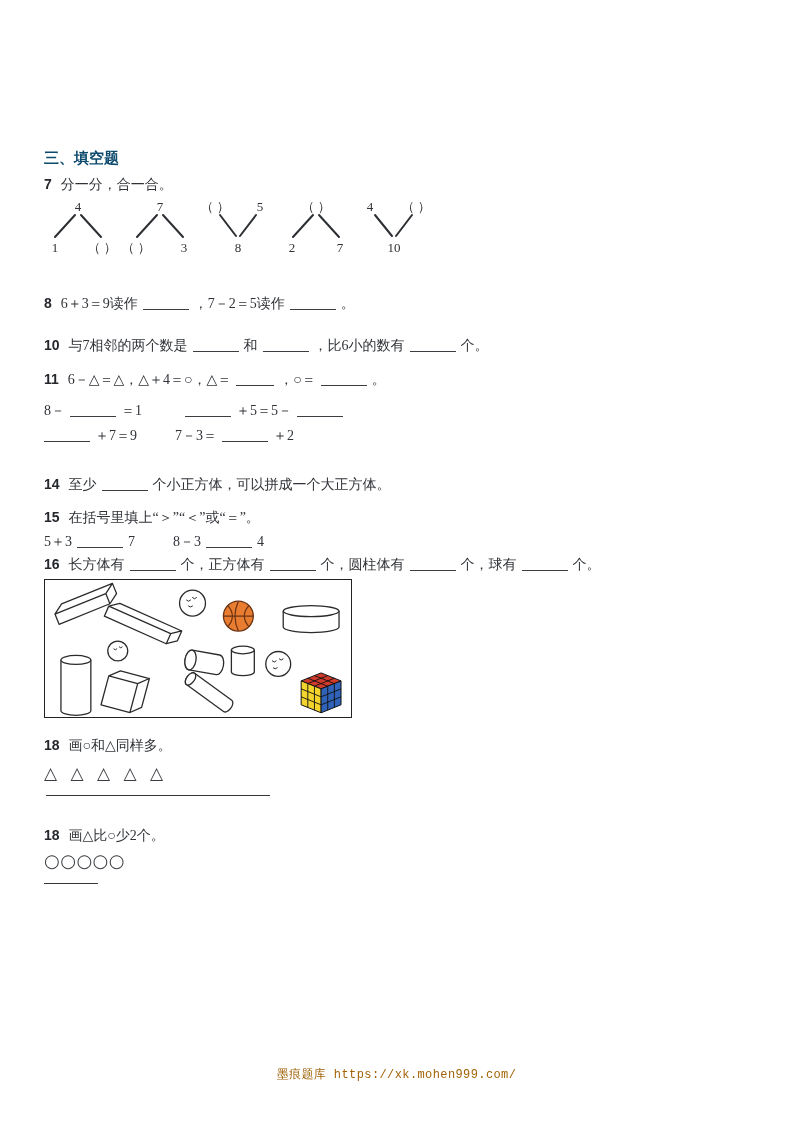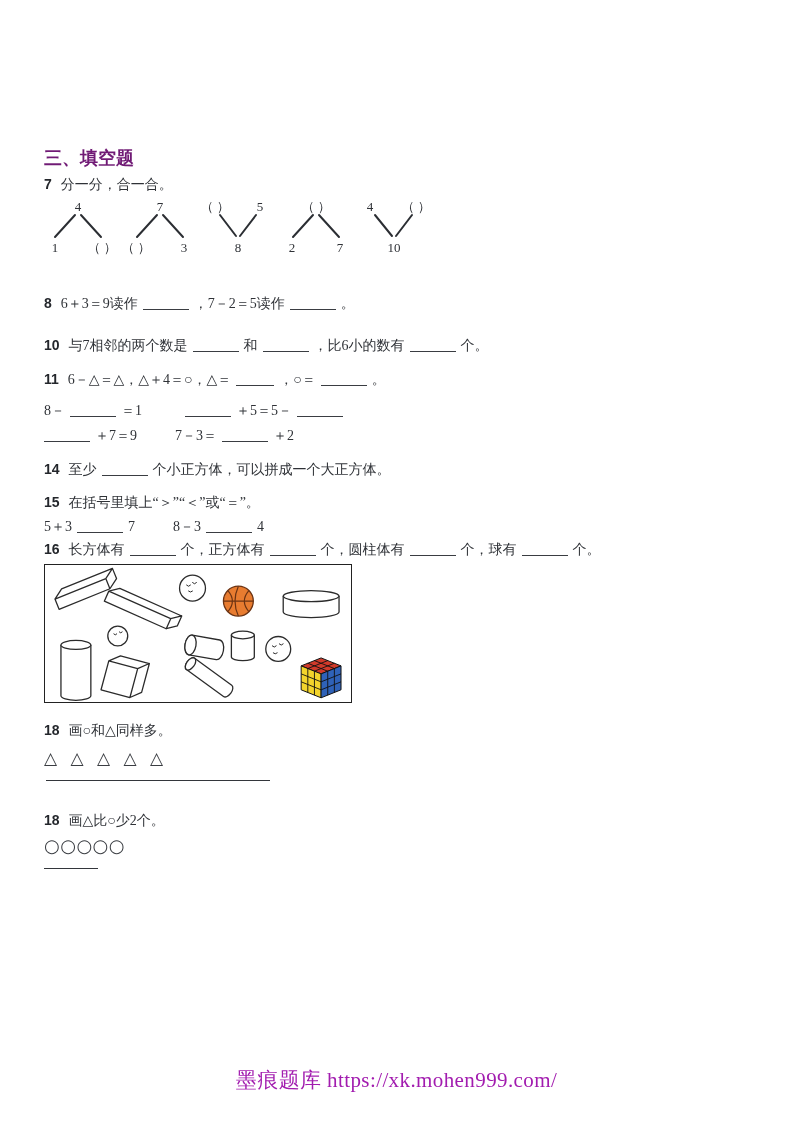--- a/index.html
+++ b/index.html
@@ -1,20 +1,20 @@
 <!DOCTYPE html>
 <html><head>
 <meta charset="utf-8">
 <style>
   html,body{margin:0;padding:0;background:#ffffff;}
   .page{position:relative;width:793px;height:1122px;background:#fff;overflow:hidden;
         font-family:"Liberation Serif","DejaVu Serif",serif;color:#2f3237;font-size:14px;}
   .content{position:absolute;left:44px;top:149px;width:712px;}
   .heading{font-family:"Liberation Sans","DejaVu Sans",sans-serif;font-weight:bold;
-           font-size:18px;line-height:18px;margin-bottom:8px;color:#701a75;}
+           font-size:15px;line-height:18px;margin-bottom:8px;color:#0c4a6e;}
   .qline{line-height:19px;margin:0;}
   .qnum{font-family:"Liberation Sans","DejaVu Sans",sans-serif;font-weight:bold;margin-right:9px;color:#24272c;}
   .blank{display:inline-block;width:46px;height:13px;border-bottom:1.2px solid #3a3d42;
          margin:0 5px;vertical-align:baseline;transform:translateY(2px);}
   .blank.sm{width:38px;}
   .gap{display:inline-block;width:38px;}
   .bonds{display:flex;gap:4px;height:54px;margin-bottom:40px;}
   .bond{overflow:visible;}
   .bond text{font-size:13px;fill:#2f3237;font-family:"Liberation Serif","DejaVu Serif",serif;}
   .bond line{stroke:#2b2e33;stroke-width:2;stroke-linecap:round;}
@@ -23,25 +23,25 @@
   .ln{fill:#ffffff;stroke:#2b2b2b;stroke-width:1.3;stroke-linejoin:round;}
   .face{fill:none;stroke:#2b2b2b;stroke-width:1;stroke-linecap:round;}
   .seam{fill:none;stroke:#6b3313;stroke-width:1.2;}
   .rgrid{stroke:#111;stroke-width:0.9;fill:none;}
   .shape-row{font-family:"DejaVu Sans",sans-serif;font-size:17px;line-height:20px;letter-spacing:4px;margin-bottom:11px;color:#3a3d42;}
   .shape-row.circles{font-size:18px;letter-spacing:0.5px;}
   .uline{border-bottom:1.3px solid #33363b;height:1px;}
   .uline.long{width:224px;margin-left:2px;margin-bottom:30px;}
   .uline.short{width:54px;margin-bottom:0;}
   .footer{position:absolute;left:0;top:1066px;width:793px;text-align:center;
-          font-family:Liberation Serif, serif;font-size:21px;color:#a21caf;letter-spacing:0.4px;}
+          font-family:Liberation Mono, monospace;font-size:12px;color:#a16207;letter-spacing:0.4px;}
   .mb23{margin-bottom:23px}.mb22{margin-bottom:22px}.mb15{margin-bottom:15px}
   .mb14{margin-bottom:14px}.mb12{margin-bottom:12px}.mb9{margin-bottom:9px}
   .mb6{margin-bottom:6px}.mb5{margin-bottom:5px}.mb4{margin-bottom:4px}
-  .mb27{margin-bottom:15px}.mb26{margin-bottom:26px}.mb8{margin-bottom:8px}
+  .mb27{margin-bottom:30px}.mb26{margin-bottom:26px}.mb8{margin-bottom:8px}
 </style>
 </head>
 <body>
 
 <div class="page">
   <div class="content">
 
     <div class="heading">三、填空题</div>
 
     <div class="qline mb6">

